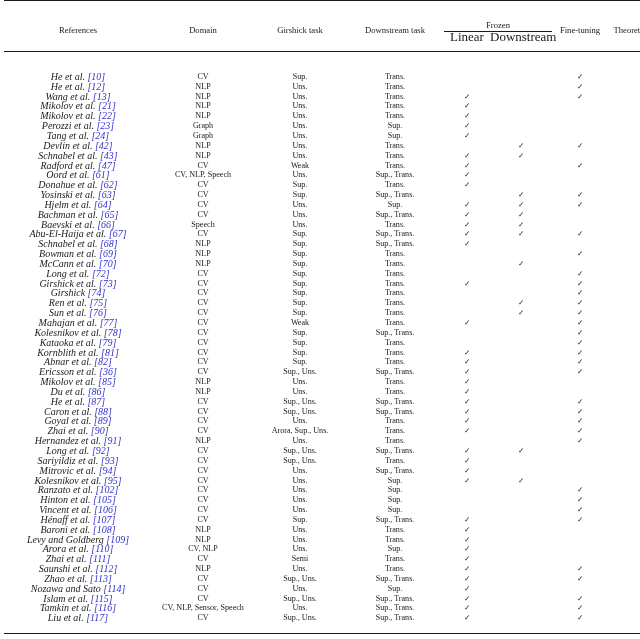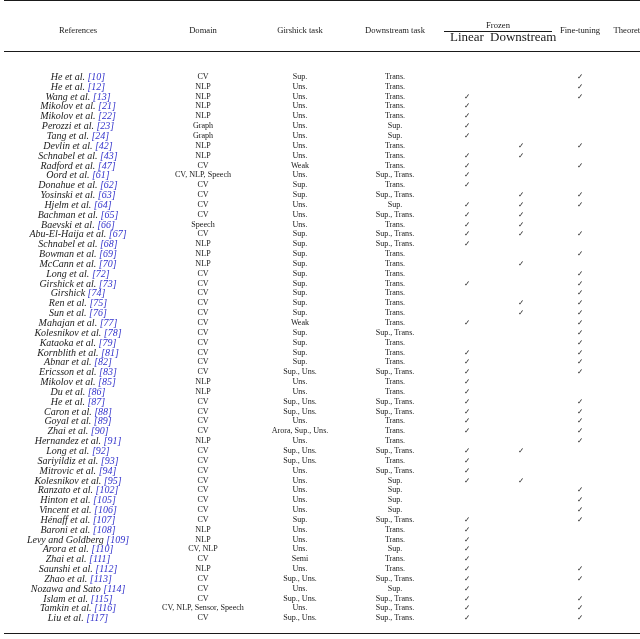--- a/index.html
+++ b/index.html
@@ -447,21 +447,21 @@
           <td class="ref"><span>Abnar et al.</span> <span class="cite">[82]</span></td>
           <td>CV</td>
           <td>Sup.</td>
           <td>Trans.</td>
           <td class="mark"><span class="check">✓</span></td>
           <td class="mark"></td>
           <td class="mark"><span class="check">✓</span></td>
           <td class="mark"></td>
         </tr>
         <tr>
-          <td class="ref"><span>Ericsson et al.</span> <span class="cite">[83]</span></td>
+          <td class="ref"><span>Ericsson et al.</span> <span class="cite">[36]</span></td>
           <td>CV</td>
           <td>Sup., Uns.</td>
           <td>Sup., Trans.</td>
           <td class="mark"><span class="check">✓</span></td>
           <td class="mark"></td>
           <td class="mark"><span class="check">✓</span></td>
           <td class="mark"></td>
         </tr>
         <tr>
           <td class="ref"><span>Mikolov et al.</span> <span class="cite">[85]</span></td>

